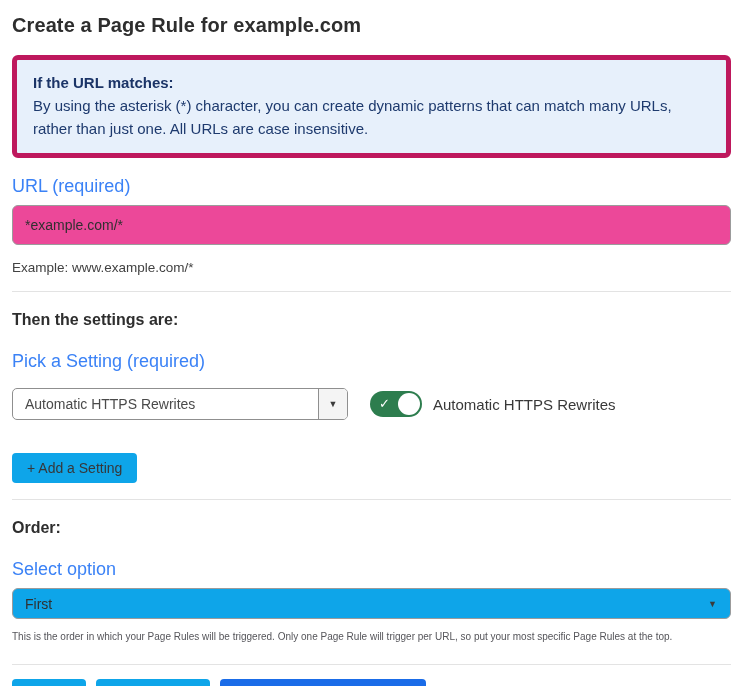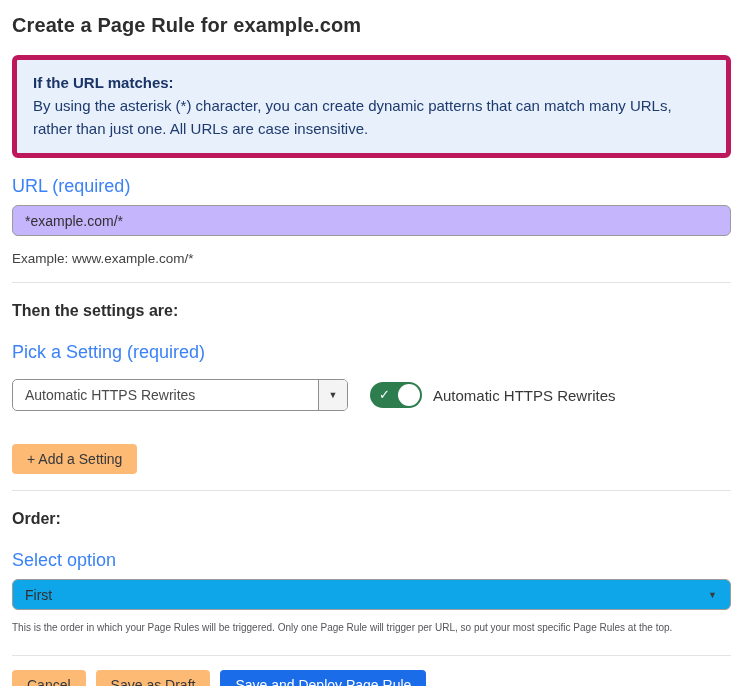--- a/index.html
+++ b/index.html
@@ -35,28 +35,28 @@
   .info-link-suffix { color: #1e3a6e; }
   
   .field-label {
     display: block;
     font-size: 18px;
     color: #3b82f6;
     margin-bottom: 8px;
   }
   .text-input {
     width: 719px;
-    height: 31px;
+    height: 40px;
     border: 1px solid #9b9b9b;
     border-radius: 6px;
     padding: 0 12px;
     font-size: 14px;
     color: #303030;
     font-family: "Liberation Sans", "DejaVu Sans", sans-serif;
-    background: #c4b5fd;
+    background: #ec4899;
     outline: none;
   }
   .field-helper {
     font-size: 13.5px;
     color: #424242;
     margin-top: 15px;
   }
   .divider {
     border: none;
     border-top: 1px solid #e3e3e3;
@@ -138,21 +138,21 @@
   
   .btn {
     font-family: "Liberation Sans", "DejaVu Sans", sans-serif;
     font-size: 14px;
     height: 30px;
     padding: 0 15px;
     border: none;
     border-radius: 4px;
     cursor: pointer;
   }
-  .btn-gray { background: #fdba74; color: #36373a; }
+  .btn-gray { background: #0ea5e9; color: #36373a; }
   .btn-blue { background: #1a6ce8; color: #ffffff; }
   .add-setting-btn { margin-top: 33px; display: block; }
   
   .order-select {
     position: relative;
     width: 719px;
     height: 31px;
     border: 1px solid #9b9b9b;
     border-radius: 6px;
     background: #0ea5e9;

